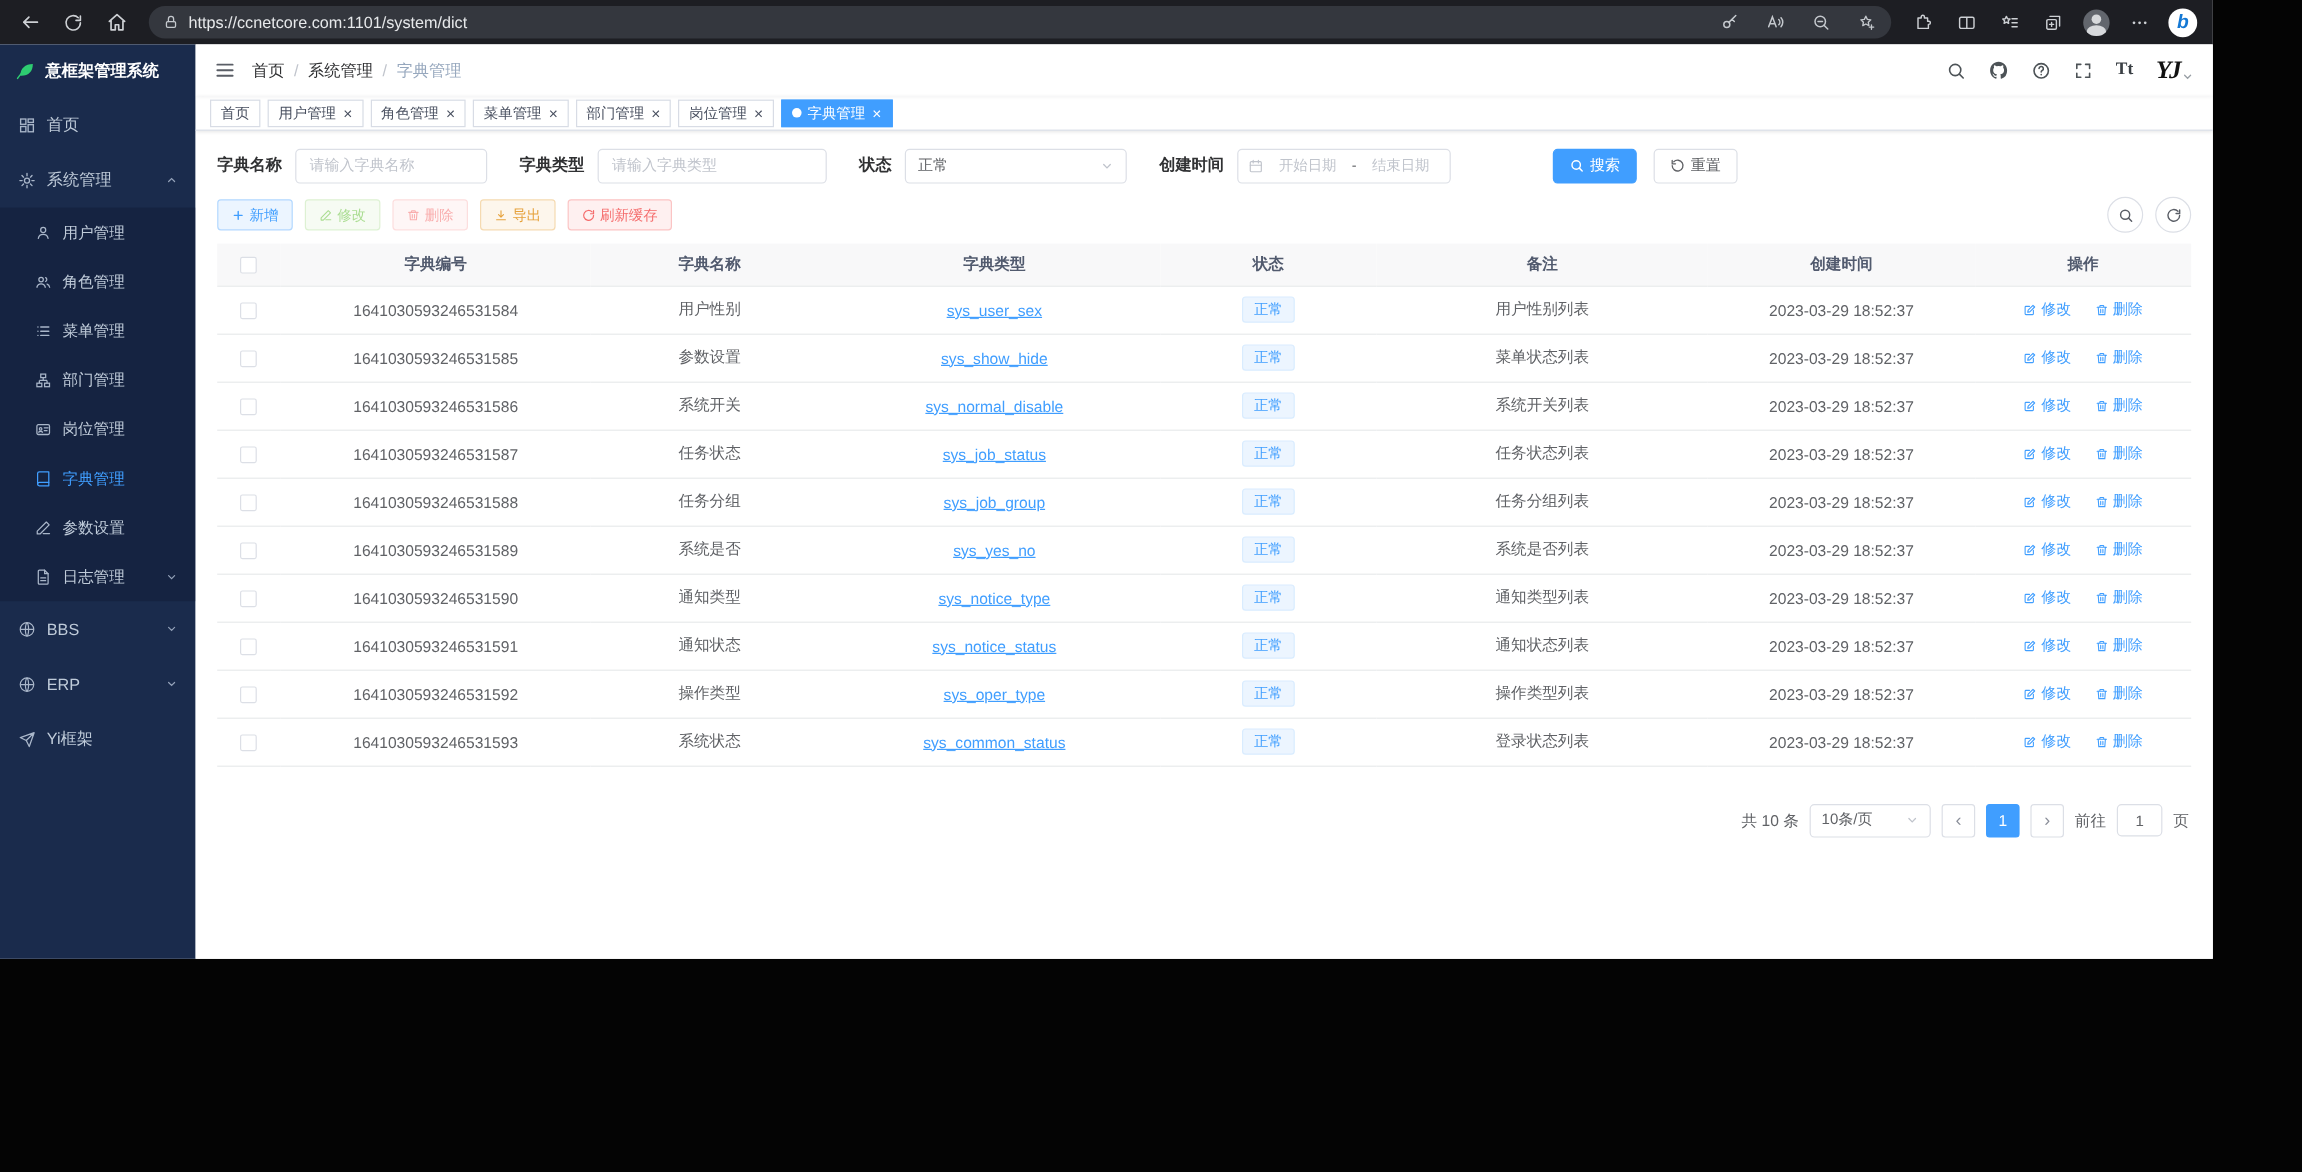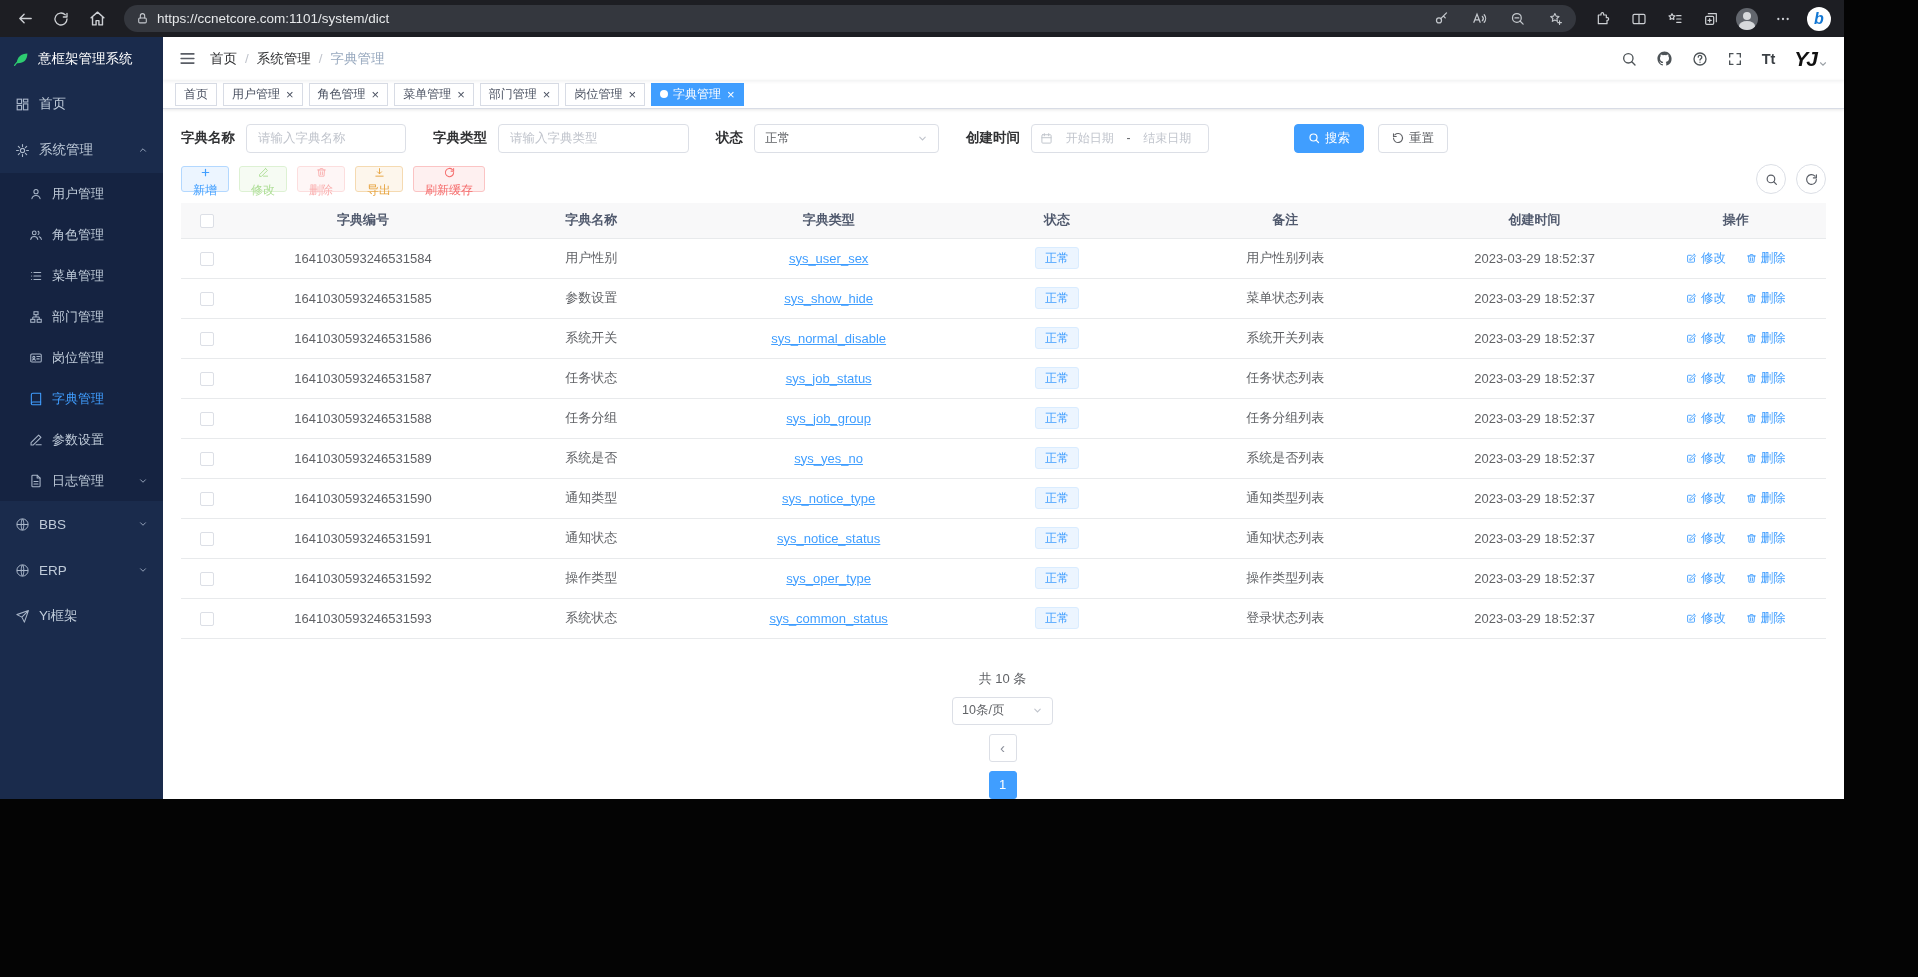--- a/index.html
+++ b/index.html
@@ -23,40 +23,40 @@
   .avatar-circle { width:22px; height:22px; border-radius:50%; background:#62666d; position:relative; overflow:hidden; }
   .avatar-circle .head { position:absolute; left:7px; top:4px; width:8px; height:8px; border-radius:50%; background:#d7d9dc; }
   .avatar-circle .body { position:absolute; left:3px; top:13px; width:16px; height:10px; border-radius:50% 50% 0 0; background:#d7d9dc; }
   .bing-badge { width:24px; height:24px; border-radius:50%; background:#fff; display:flex; align-items:center; justify-content:center; font-weight:bold; font-style:italic; font-size:16px; color:#1478d4; }
 
   
   .page { flex:1; display:flex; min-height:0; }
 
   
   .sidebar { width:163px; flex:none; background:#1a2b4c; color:#bfcbd9; display:flex; flex-direction:column; overflow:hidden; }
-  .logo-row { height:44px; display:flex; align-items:center; gap:8px; padding:12px 12px; color:#fff; font-weight:normal; font-size:13.5px; white-space:nowrap; cursor:pointer; }
+  .logo-row { height:44px; display:flex; align-items:center; gap:8px; padding:12px 12px; color:#fff; font-weight:bold; font-size:13.5px; white-space:nowrap; cursor:pointer; }
   .menu-item { height:46px; display:flex; align-items:center; gap:9px; padding:0 15px; font-size:13.5px; cursor:pointer; white-space:nowrap; }
   .submenu { background:#152341; }
   .submenu .menu-item { height:41px; padding-left:29px; font-size:13px; }
   .menu-item.active { color:#409eff; }
   .menu-arrow { margin-left:auto; color:#93a1b8; }
   .mi { color:#a9b6c9; }
   .menu-item.active .mi { color:#409eff; }
 
   
   .main { flex:1; min-width:0; display:flex; flex-direction:column; background:#fff; }
 
   .page-header { height:43px; flex:none; display:flex; align-items:center; padding:0 16px; box-shadow:0 1px 4px rgba(0,21,41,.08); position:relative; z-index:3; }
   .hamburger { color:#5a5e66; margin-right:14px; cursor:pointer; display:flex; }
   .breadcrumb { display:flex; align-items:center; font-size:13.5px; }
   .crumb { color:#303133; cursor:pointer; }
   .crumb.current { color:#97a8be; cursor:default; }
   .crumb-sep { color:#c0c4cc; margin:0 8px; }
   .header-right { margin-left:auto; display:flex; align-items:center; gap:19px; color:#4d5357; }
-  .hicon { cursor:pointer; display:flex; align-items:center; }
+  .hicon { cursor:pointer; display:flex; align-items:center;font-family:Liberation Serif, serif; }
   .tt-glyph { font-weight:bold; font-size:14.5px; color:#3a3f44; }
   .app-logo { font-weight:900; font-size:21px; letter-spacing:-2px; color:#111; font-style:italic; }
   .logo-caret { color:#9aa0a6; margin-left:2px; margin-top:10px; }
 
   
   .tags-bar { height:29px; flex:none; display:flex; align-items:center; gap:6px; padding:0 12px; border-bottom:1px solid #d8dce5; box-shadow:0 1px 3px rgba(0,0,0,.10); position:relative; z-index:2; }
   .tag-item { height:23px; display:inline-flex; align-items:center; gap:5px; padding:0 8px; border:1px solid #d8dce5; background:#fff; color:#495060; font-size:12px; cursor:pointer; }
   .tag-item .tab-close { font-size:13px; line-height:1; margin-left:1px; }
   .tag-item.active { background:#409eff; border-color:#409eff; color:#fff; }
   .tag-dot { width:8px; height:8px; border-radius:50%; background:#fff; }
@@ -74,40 +74,40 @@
   .select-box .sel-caret { margin-left:auto; color:#c0c4cc; }
   .date-box { width:178px; height:29px; border:1px solid #dcdfe6; border-radius:4px; display:flex; align-items:center; gap:4px; padding:0 8px; font-size:12px; color:#c0c4cc; background:#fff; cursor:pointer; }
   .date-ph { flex:1; text-align:center; white-space:nowrap; }
   .date-sep { color:#606266; }
 
   .btn { height:29px; padding:0 13px; border-radius:4px; font-size:12.5px; display:inline-flex; align-items:center; gap:5px; border:1px solid transparent; cursor:pointer; font-family:inherit; white-space:nowrap; }
   .btn-primary { background:#409eff; border-color:#409eff; color:#fff; }
   .btn-default { background:#fff; border-color:#dcdfe6; color:#606266; }
 
   .toolbar-row { display:flex; align-items:center; gap:10px; margin-bottom:9px; }
-  .btn-mini { height:26px; padding:0 11px; border-radius:3px; font-size:12px; display:inline-flex; align-items:center; gap:4px; border:1px solid transparent; cursor:pointer; white-space:nowrap;flex-direction:column; }
+  .btn-mini { height:26px; padding:12px 11px; border-radius:3px; font-size:12px; display:inline-flex; align-items:center; gap:4px; border:1px solid transparent; cursor:pointer; white-space:nowrap; }
   .b-add    { background:#ecf5ff; border-color:#b3d8ff; color:#409eff; }
   .b-edit   { background:#f0f9eb; border-color:#c2e7b0; color:#67c23a; opacity:.55; cursor:not-allowed; }
   .b-del    { background:#fef0f0; border-color:#fbc4c4; color:#f56c6c; opacity:.55; cursor:not-allowed; }
   .b-exp    { background:#fdf6ec; border-color:#f5dab1; color:#e6a23c; }
   .b-cache  { background:#fef0f0; border-color:#fbc4c4; color:#f56c6c; }
   .circle-btns { margin-left:auto; display:flex; gap:10px; }
   .circle-btn { width:30px; height:30px; border-radius:50%; border:1px solid #dcdfe6; background:#fff; color:#5a5e66; display:flex; align-items:center; justify-content:center; cursor:pointer; }
 
   
   table.dict { width:100%; border-collapse:collapse; table-layout:fixed; font-size:13px; color:#606266; }
   table.dict th { height:35px; background:#f8f8f9; color:#515a6e; font-weight:bold; font-size:13px; border-bottom:1px solid #e8eaec; text-align:center; padding:0 6px; }
   table.dict td { height:40px; border-bottom:1px solid #e8eaec; text-align:center; padding:0 6px; white-space:nowrap; overflow:hidden; }
   .checkbox { width:14px; height:14px; border:1px solid #dcdfe6; border-radius:2px; background:#fff; display:inline-block; vertical-align:middle; cursor:pointer; }
   .type-link { color:#409eff; text-decoration:underline; cursor:pointer; }
   .tag-normal { display:inline-block; padding:0 9px; line-height:20px; height:22px; background:#ecf5ff; border:1px solid #d9ecff; color:#409eff; border-radius:3px; font-size:12px; }
   .op-link { color:#409eff; font-size:12.5px; display:inline-flex; align-items:center; gap:4px; margin:0 8px; cursor:pointer; vertical-align:middle; }
 
   
-  .pagination { display:flex; align-items:center; justify-content:flex-end; gap:9px; margin-top:31px; font-size:13px; color:#606266; padding-right:2px;flex-direction:column; }
+  .pagination { display:flex; align-items:center; justify-content:flex-end; gap:9px; margin-top:31px; font-size:13px; color:#606266; padding-right:2px; }
   .page-size { width:101px; height:28px; border:1px solid #dcdfe6; border-radius:4px; display:flex; align-items:center; padding:0 9px; font-size:12.5px; color:#606266; cursor:pointer; background:#fff; }
   .page-size .sel-caret { margin-left:auto; color:#c0c4cc; }
   .pg-btn { min-width:28px; height:28px; border:1px solid #dcdfe6; border-radius:3px; background:#fff; color:#8a8e99; display:inline-flex; align-items:center; justify-content:center; font-size:15px; cursor:pointer; }
   .pg-btn.current { background:#409eff; border-color:#409eff; color:#fff; font-size:13px; cursor:default; }
   .goto-input { width:38px; height:27px; border:1px solid #dcdfe6; border-radius:4px; text-align:center; font-size:12.5px; color:#606266; outline:none; font-family:inherit; }
 </style>
 </head>
 <body>
 
 <div class="canvas">

